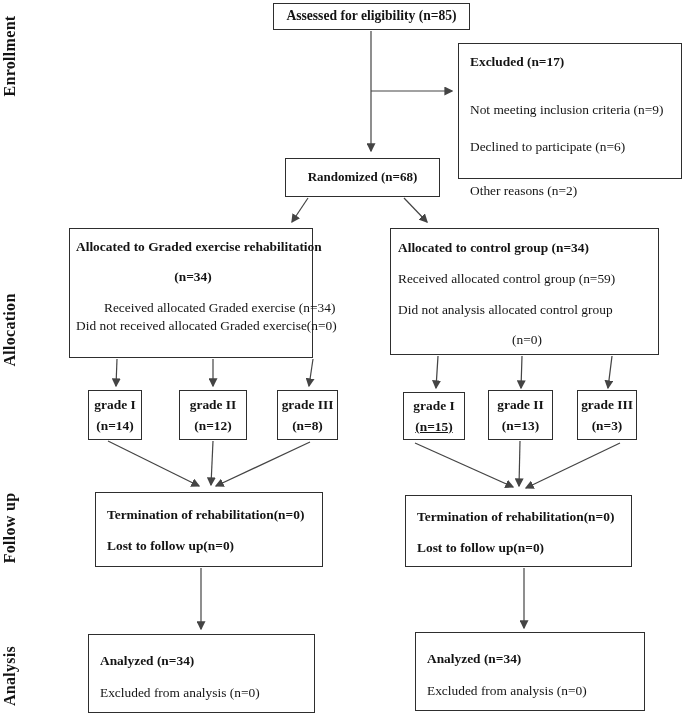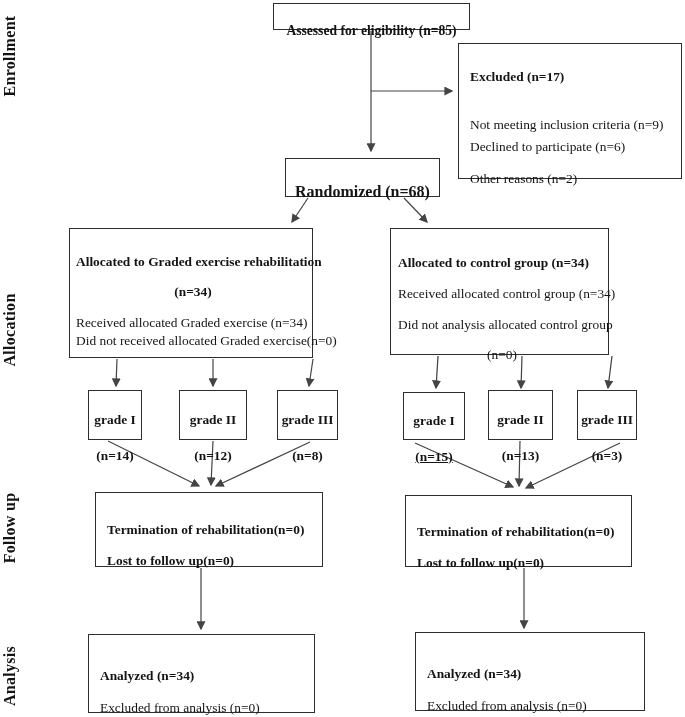--- a/index.html
+++ b/index.html
@@ -12,21 +12,21 @@
     overflow:hidden;
   }
   .box {
     position:absolute;
     border:1.4px solid #2e2e2e;
     background:#ffffff;
     box-sizing:border-box;
     font-size:13.4px;
   }
   .line { white-space:nowrap; line-height:18px; }
-  .bold { font-weight:bold;margin-top:15px; }
+  .bold { font-weight:bold; }
   .center { text-align:center; }
   .stage-label {
     position:absolute;
     transform:translate(-50%,-50%) rotate(-90deg);
     white-space:nowrap;
     font-weight:bold;
     font-size:16px;
     letter-spacing:0.3px;
   }
   svg.arrows { position:absolute; left:0; top:0; pointer-events:none; }
@@ -89,38 +89,38 @@
   <div class="stage-label" style="left:10px; top:528px;">Follow up</div>
   <div class="stage-label" style="left:10px; top:676px;">Analysis</div>
 
   <div class="box" style="left:273px; top:3px; width:197px; height:27px;">
     <div class="line bold center" style="line-height:24px; font-size:13.6px;">Assessed for eligibility (n=85)</div>
   </div>
 
   <div class="box" style="left:458px; top:43px; width:224px; height:136px; padding:9px 0 0 11px;">
     <div class="line bold">Excluded (n=17)</div>
     <div class="line" style="margin-top:30px;">Not meeting inclusion criteria (n=9)</div>
-    <div class="line" style="margin-top:4px;">Declined to participate (n=6)</div>
-    <div class="line" style="margin-top:14px;">Other reasons (n=2)</div>
+    <div class="line" style="margin-top:19px;">Declined to participate (n=6)</div>
+    <div class="line" style="margin-top:26px;">Other reasons (n=2)</div>
   </div>
 
   <div class="box" style="left:285px; top:158px; width:155px; height:39px;">
-    <div class="line bold center" style="line-height:36px; font-size:16px;">Randomized (n=68)</div>
+    <div class="line bold center" style="line-height:36px; font-size:13px;">Randomized (n=68)</div>
   </div>
 
   <div class="box" style="left:69px; top:228px; width:244px; height:130px; padding:9px 2px 0 6px;">
     <div class="line bold">Allocated to Graded exercise rehabilitation</div>
     <div class="line bold center" style="margin-top:12px;">(n=34)</div>
-    <div class="line" style="margin-top:13px;">Received allocated Graded exercise (n=34)</div>
+    <div class="line" style="margin-top:13px;margin-left:28px;">Received allocated Graded exercise (n=34)</div>
     <div class="line" style="">Did not received allocated Graded exercise(n=0)</div>
   </div>
 
-  <div class="box" style="left:390px; top:228px; width:219px; height:127px; padding:10px 2px 0 7px;">
+  <div class="box" style="left:390px; top:228px; width:269px; height:127px; padding:10px 2px 0 7px;">
     <div class="line bold">Allocated to control group (n=34)</div>
-    <div class="line" style="margin-top:13px;">Received allocated control group (n=34)</div>
+    <div class="line" style="margin-top:13px;">Received allocated control group (n=59)</div>
     <div class="line" style="margin-top:13px;">Did not analysis allocated control group</div>
     <div class="line center" style="margin-top:12px;font-family:Liberation Serif, serif;">(n=0)</div>
   </div>
 
   <div class="box" style="left:88px; top:390px; width:54px; height:50px; padding-top:3px;">
     <div class="line bold center" style="line-height:21px;">grade I</div>
     <div class="line bold center" style="line-height:21px;">(n=14)</div>
   </div>
   <div class="box" style="left:179px; top:390px; width:68px; height:50px; padding-top:3px;">
     <div class="line bold center" style="line-height:21px;">grade II</div>

